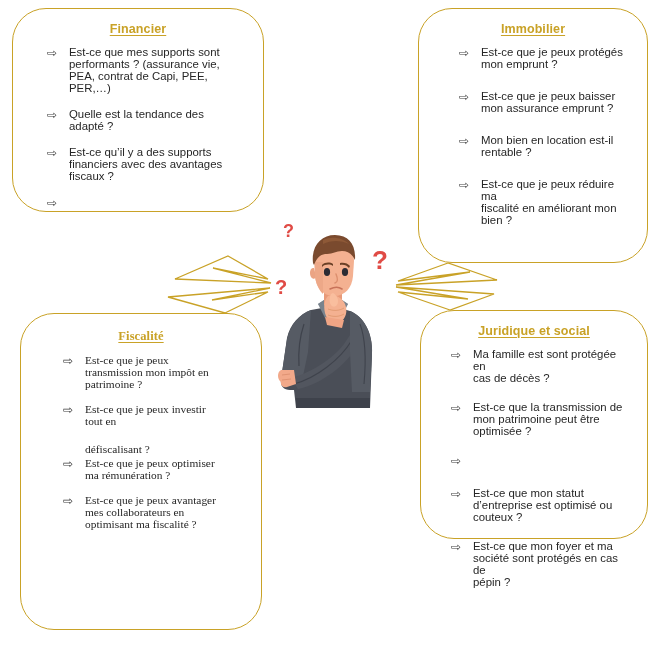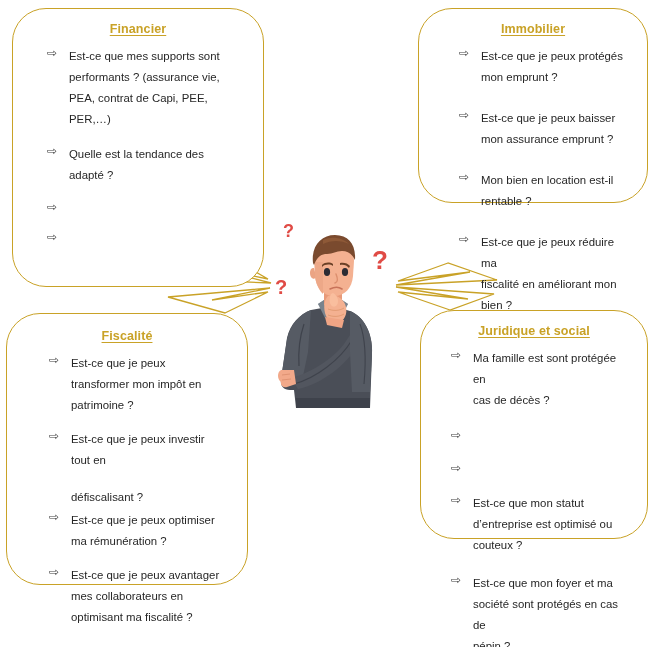--- a/index.html
+++ b/index.html
@@ -23,23 +23,23 @@
 
   
   .bubble {
     position: absolute;
     box-sizing: border-box;
     border: 1.4px solid #C9A227;
     border-radius: 34px;
     background: #ffffff;
     padding: 10px 14px 12px 14px;
   }
-  .bubble.tl { left: 12px;  top: 8px;   width: 252px; height: 279px; }
-  .bubble.tr { left: 418px; top: 8px;   width: 230px; height: 195px; }
-  .bubble.bl { left: 6px;  top: 313px; width: 242px; height: 272px; }
+  .bubble.tl { left: 12px;  top: 8px;   width: 252px; height: 204px; }
+  .bubble.tr { left: 418px; top: 8px;   width: 230px; height: 255px; }
+  .bubble.bl { left: 20px;  top: 313px; width: 242px; height: 317px; font-family: Liberation Serif, serif; }
   .bubble.br { left: 420px; top: 310px; width: 228px; height: 229px; }
 
   .bubble-title {
     text-align: center;
     color: #C9A227;
     font-size: 12.5px;
     font-weight: bold;
     text-decoration: underline;
     text-underline-offset: 2px;
     margin: 3px 0 10px 0;
@@ -65,21 +65,21 @@
     width: 22px;
     font-size: 12px;
     line-height: 15.5px;
     color: #3a3a3a;
     text-align: left;
     padding-left: 2px;
   }
   .q-text {
     flex: 1 1 auto;
     font-size: 11.4px;
-    line-height: 21px;
+    line-height: 12px;
     color: #262626;
     white-space: pre-line;
   }
 
   .bubble.tl .qlist { padding-left: 18px; padding-right: 14px; }
   .bubble.tr .qlist { padding-left: 24px; padding-right: 6px; }
   .bubble.bl .qlist { padding-left: 26px; padding-right: 12px; }
   .bubble.br .qlist { padding-left: 14px; padding-right: 6px; }
 
   .bubble.tl .qitem { margin-bottom: 14px; }
@@ -146,20 +146,23 @@
 performants ? (assurance vie,
 PEA, contrat de Capi, PEE, PER,…)</span>
       </li>
       <li class="qitem">
         <span class="q-arrow">⇨</span>
         <span class="q-text">Quelle est la tendance des
 adapté ?</span>
       </li>
       <li class="qitem">
         <span class="q-arrow">⇨</span>
+        <span class="q-text">Est-ce qu’il y a des supports
+financiers avec des avantages
+fiscaux ?</span>
       </li>
       <li class="qitem">
         <span class="q-arrow">⇨</span>
       </li>
     </ul>
   </div>
 
   <div class="bubble tr">
     <div class="bubble-title">Immobilier</div>
     <ul class="qlist">
@@ -186,21 +189,21 @@
       </li>
     </ul>
   </div>
 
   <div class="bubble bl">
     <div class="bubble-title">Fiscalité</div>
     <ul class="qlist">
       <li class="qitem">
         <span class="q-arrow">⇨</span>
         <span class="q-text">Est-ce que je peux
-transformer mon impôt en
+transmission mon impôt en
 patrimoine ?</span>
       </li>
       <li class="qitem tight">
         <span class="q-arrow">⇨</span>
         <span class="q-text">Est-ce que je peux investir
 tout en</span>
       </li>
       <li class="qitem tight">
         <span class="q-arrow"></span>
         <span class="q-text" style="padding-top:14px">défiscalisant ?</span>
@@ -222,20 +225,23 @@
   <div class="bubble br">
     <div class="bubble-title">Juridique et social</div>
     <ul class="qlist">
       <li class="qitem">
         <span class="q-arrow">⇨</span>
         <span class="q-text">Ma famille est sont protégée en
 cas de décès ?</span>
       </li>
       <li class="qitem">
         <span class="q-arrow">⇨</span>
+        <span class="q-text">Est-ce que la transmission de
+mon patrimoine peut être
+optimisée ?</span>
       </li>
       <li class="qitem">
         <span class="q-arrow">⇨</span>
       </li>
       <li class="qitem">
         <span class="q-arrow">⇨</span>
         <span class="q-text">Est-ce que mon statut
 d’entreprise est optimisé ou
 couteux ?</span>
       </li>

